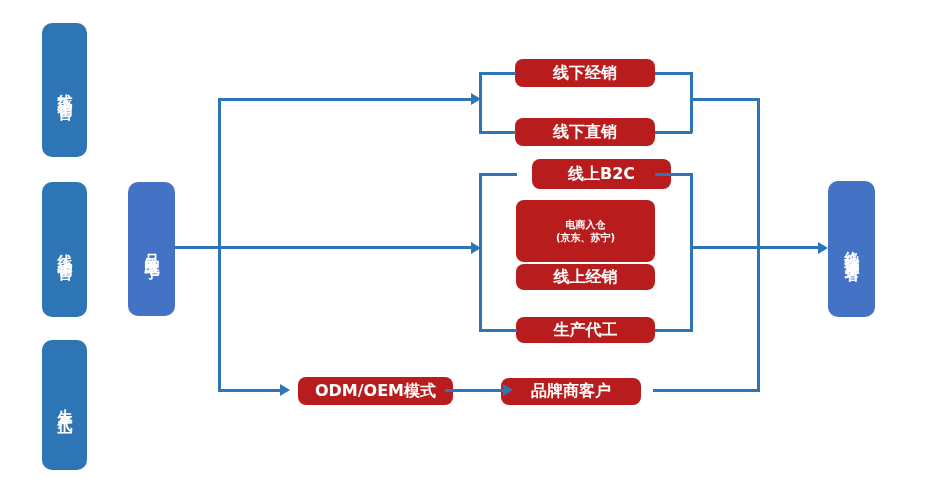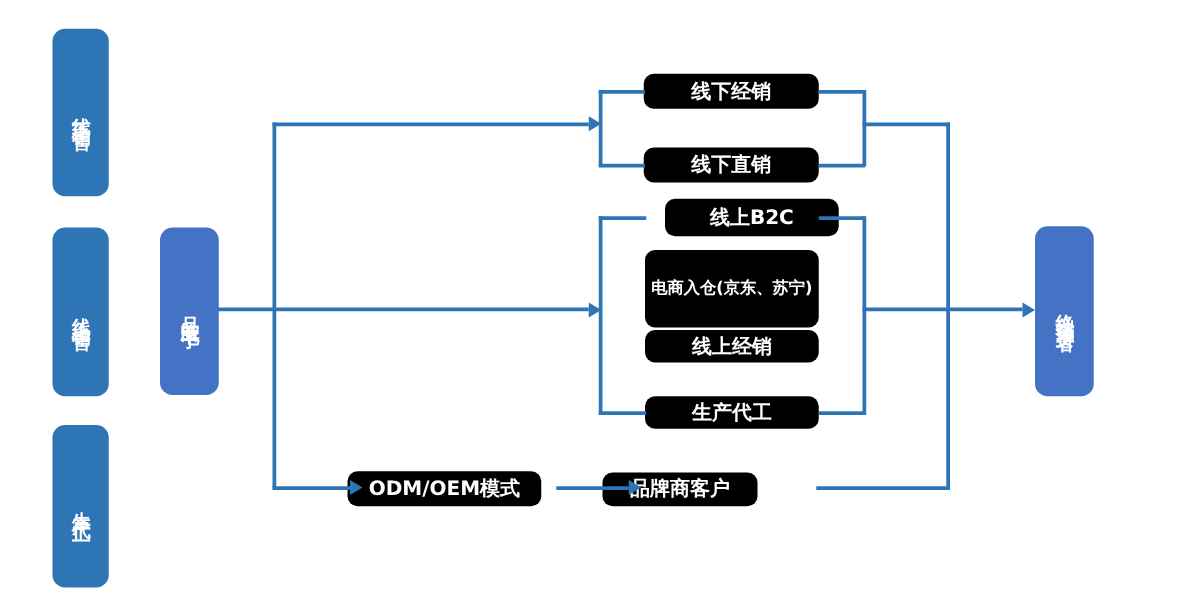--- a/index.html
+++ b/index.html
@@ -16,22 +16,22 @@
     display: flex;
     align-items: center;
     justify-content: center;
     color: #ffffff;
     font-weight: bold;
     box-sizing: border-box;
     text-align: center;
   }
   .dark   { background: #2E75B6; border-radius: 10px; }
   .accent { background: #4472C4; border-radius: 10px; }
-  .light  { background: #000000; border-radius: 8px; font-size: 16px; align-items: center; }
-  .light.two-line { font-size: 13px; line-height: 1.35; }
+  .light  { background: #b91c1c; border-radius: 8px; font-size: 16px; align-items: center; }
+  .light.two-line { flex-direction: column; font-size: 10px; line-height: 1.35; }
   .vtext {
     writing-mode: vertical-rl;
     text-orientation: upright;
     font-size: 15px;
     font-weight: bold;
     letter-spacing: 4px;
   }
   .hline { position: absolute; height: 3px; background: #2E75B6; }
   .vline { position: absolute; width: 3px;  background: #2E75B6; }
   .arrow {
@@ -79,24 +79,24 @@
     <span>电商入仓</span>
     <span>(京东、苏宁)</span>
   </div>
   <div class="box light" style="left:516px; top:264px; width:139px; height:26px;">
     <span>线上经销</span>
   </div>
   <div class="box light" style="left:516px; top:317px; width:139px; height:26px;">
     <span>生产代工</span>
   </div>
 
-  <div class="box light" style="left:278px; top:377px; width:155px; height:28px;">
+  <div class="box light" style="left:298px; top:377px; width:155px; height:28px;">
     <span>ODM/OEM模式</span>
   </div>
-  <div class="box light" style="left:482px; top:378px; width:124px; height:27px;">
+  <div class="box light" style="left:501px; top:378px; width:140px; height:27px;">
     <span>品牌商客户</span>
   </div>
 
   <div class="hline" style="left:174px; top:246px; width:297px;"></div>
   <div class="arrow" style="left:471px; top:242px;"></div>
 
   <div class="vline" style="left:218px; top:98px; height:293px;"></div>
 
   <div class="hline" style="left:218px; top:98px; width:253px;"></div>
   <div class="arrow" style="left:471px; top:93px;"></div>

